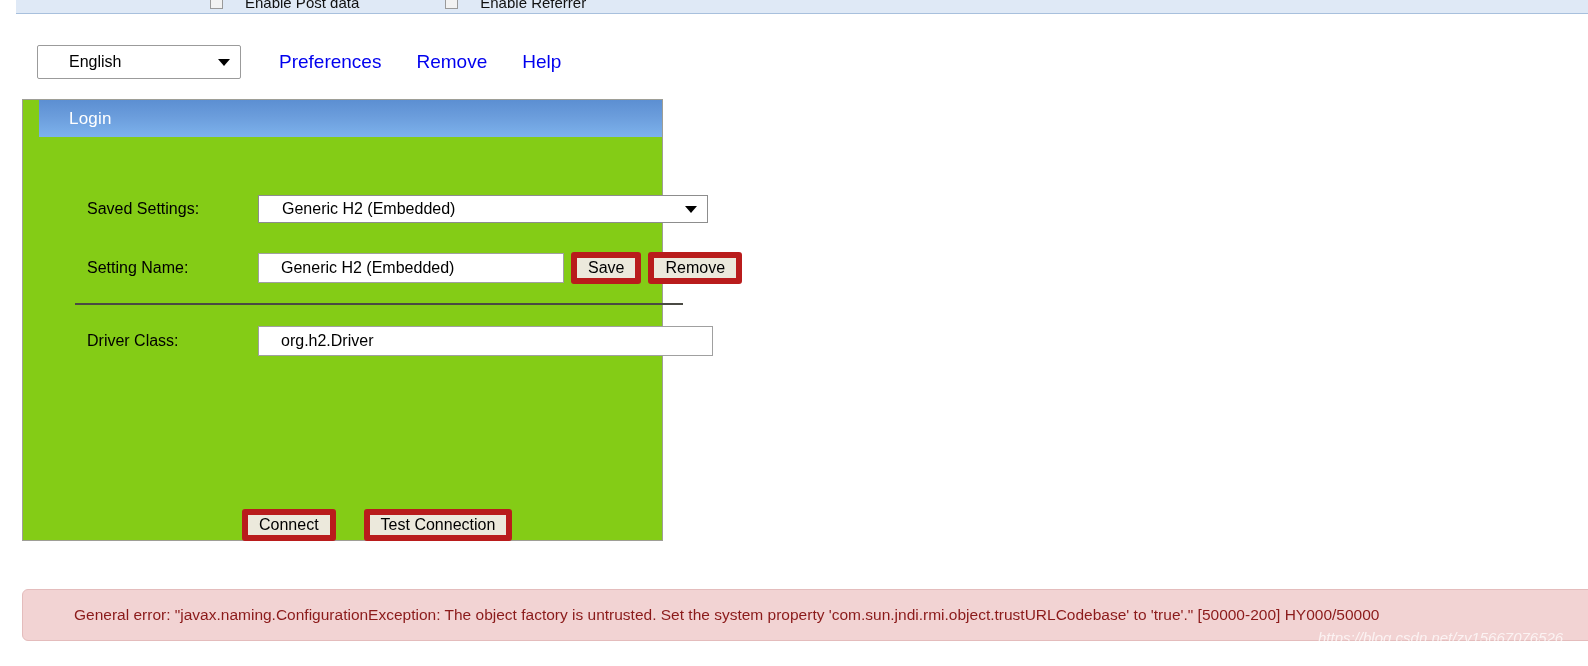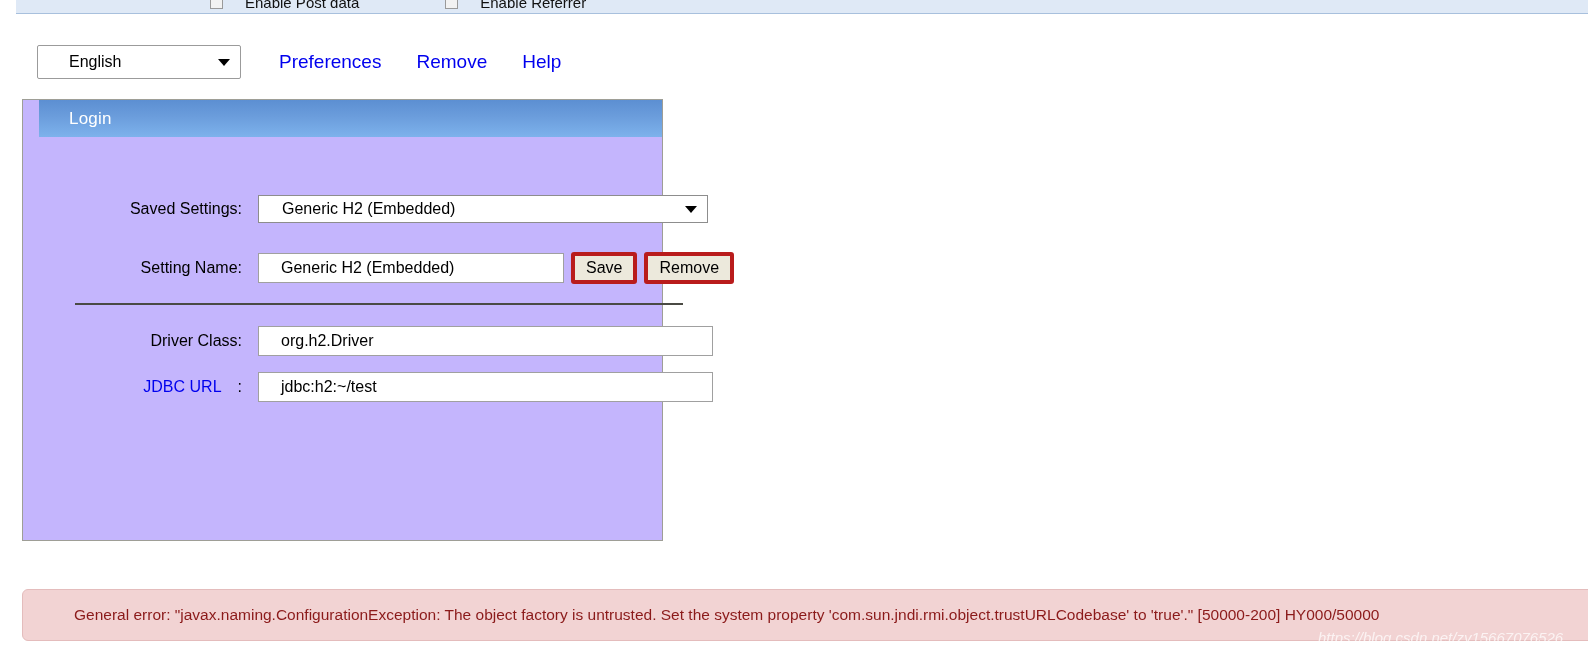--- a/index.html
+++ b/index.html
@@ -79,37 +79,36 @@
     text-decoration: none;
     cursor: pointer;
   }
 
   
   .panel {
     position: absolute;
     left: 6px; top: 99px;
     width: 641px; height: 442px;
     border: 1px solid #9e9e96;
-    background: #c4b5fd;
+    background: #84cc16;
   }
   .panel-header {
     height: 37px;
     background: linear-gradient(to bottom, #5c8fd2 0%, #6b9ddc 45%, #7db2ec 100%);
     color: #ffffff;
     font-size: 17px;
     display: flex;
     align-items: center;
     padding-left: 14px;
     letter-spacing: .2px;
   }
   .panel-body {
     padding: 22px 0 0 0;
     position: relative;
     height: 403px;
-    text-align: right;
   }
 
   .form-row {
     display: flex;
     align-items: center;
     position: absolute;
     left: 16px;
   }
   .lbl {
     width: 155px;
@@ -139,21 +138,21 @@
     font-size: 16px;
     color: #000;
     padding: 0 8px 0 7px;
     display: flex;
     align-items: center;
     justify-content: space-between;
   }
   .btn {
     height: 32px;
     background: #ece9dc;
-    border: 4px solid #b91c1c;
+    border: 6px solid #b91c1c;
     border-radius: 3px;
     font-size: 16px;
     color: #000;
     padding: 0 11px;
     display: flex;
     align-items: center;
     justify-content: center;
     cursor: pointer;
     font-family: "Liberation Sans", sans-serif;
   }
@@ -264,29 +263,27 @@
 
     <div class="sep"></div>
 
     <div class="form-row" id="row-driver">
       <span class="lbl">Driver Class:</span>
       <div class="txt" id="in-driver">
         <span>org.h2.Driver</span>
       </div>
     </div>
 
-    <div class="form-row" id="row-jdbc">
-      <span class="lbl"><a href="#">JDBC URL</a><span>:</span></span>
-      <div class="txt" id="in-jdbc">
-        <span>jdbc:h2:~/test</span>
-      </div>
-    </div>
-
-
-
+
+
+
+    <div class="form-row" id="row-buttons">
+      <div class="btn">Connect</div>
+      <div class="btn">Test Connection</div>
+    </div>
 
   </div>
 </div>
 
 <div class="errorbar">
   <span>General error: "javax.naming.ConfigurationException: The object factory is untrusted. Set the system property 'com.sun.jndi.rmi.object.trustURLCodebase' to 'true'." [50000-200] HY000/50000</span>
 </div>
 
 <div class="watermark">https://blog.csdn.net/zy15667076526</div>
 

